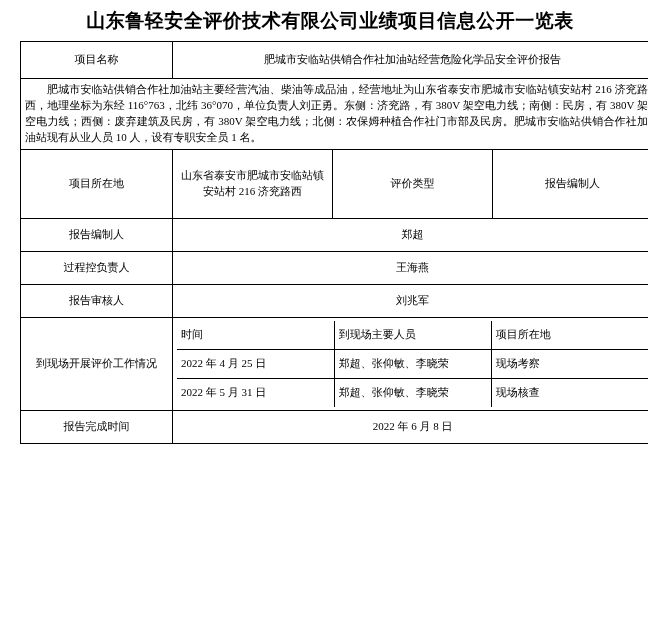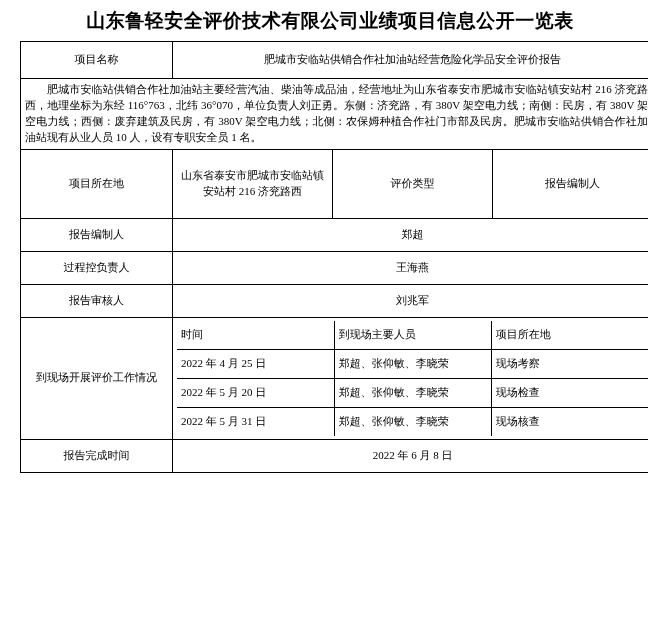--- a/index.html
+++ b/index.html
@@ -127,25 +127,20 @@
                 <td>时间</td>
                 <td>到现场主要人员</td>
                 <td>项目所在地</td>
               </tr>
               <tr>
                 <td>2022 年 4 月 25 日</td>
                 <td>郑超、张仰敏、李晓荣</td>
                 <td>现场考察</td>
               </tr>
               <tr>
-                <td>2022 年 5 月 20 日</td>
-                <td>郑超、张仰敏、李晓荣</td>
-                <td>现场检查</td>
-              </tr>
-              <tr>
                 <td>2022 年 5 月 31 日</td>
                 <td>郑超、张仰敏、李晓荣</td>
                 <td>现场核查</td>
               </tr>
             </tbody>
           </table>
         </td>
       </tr>
       <tr>
         <td class="c h26">报告完成时间</td>

